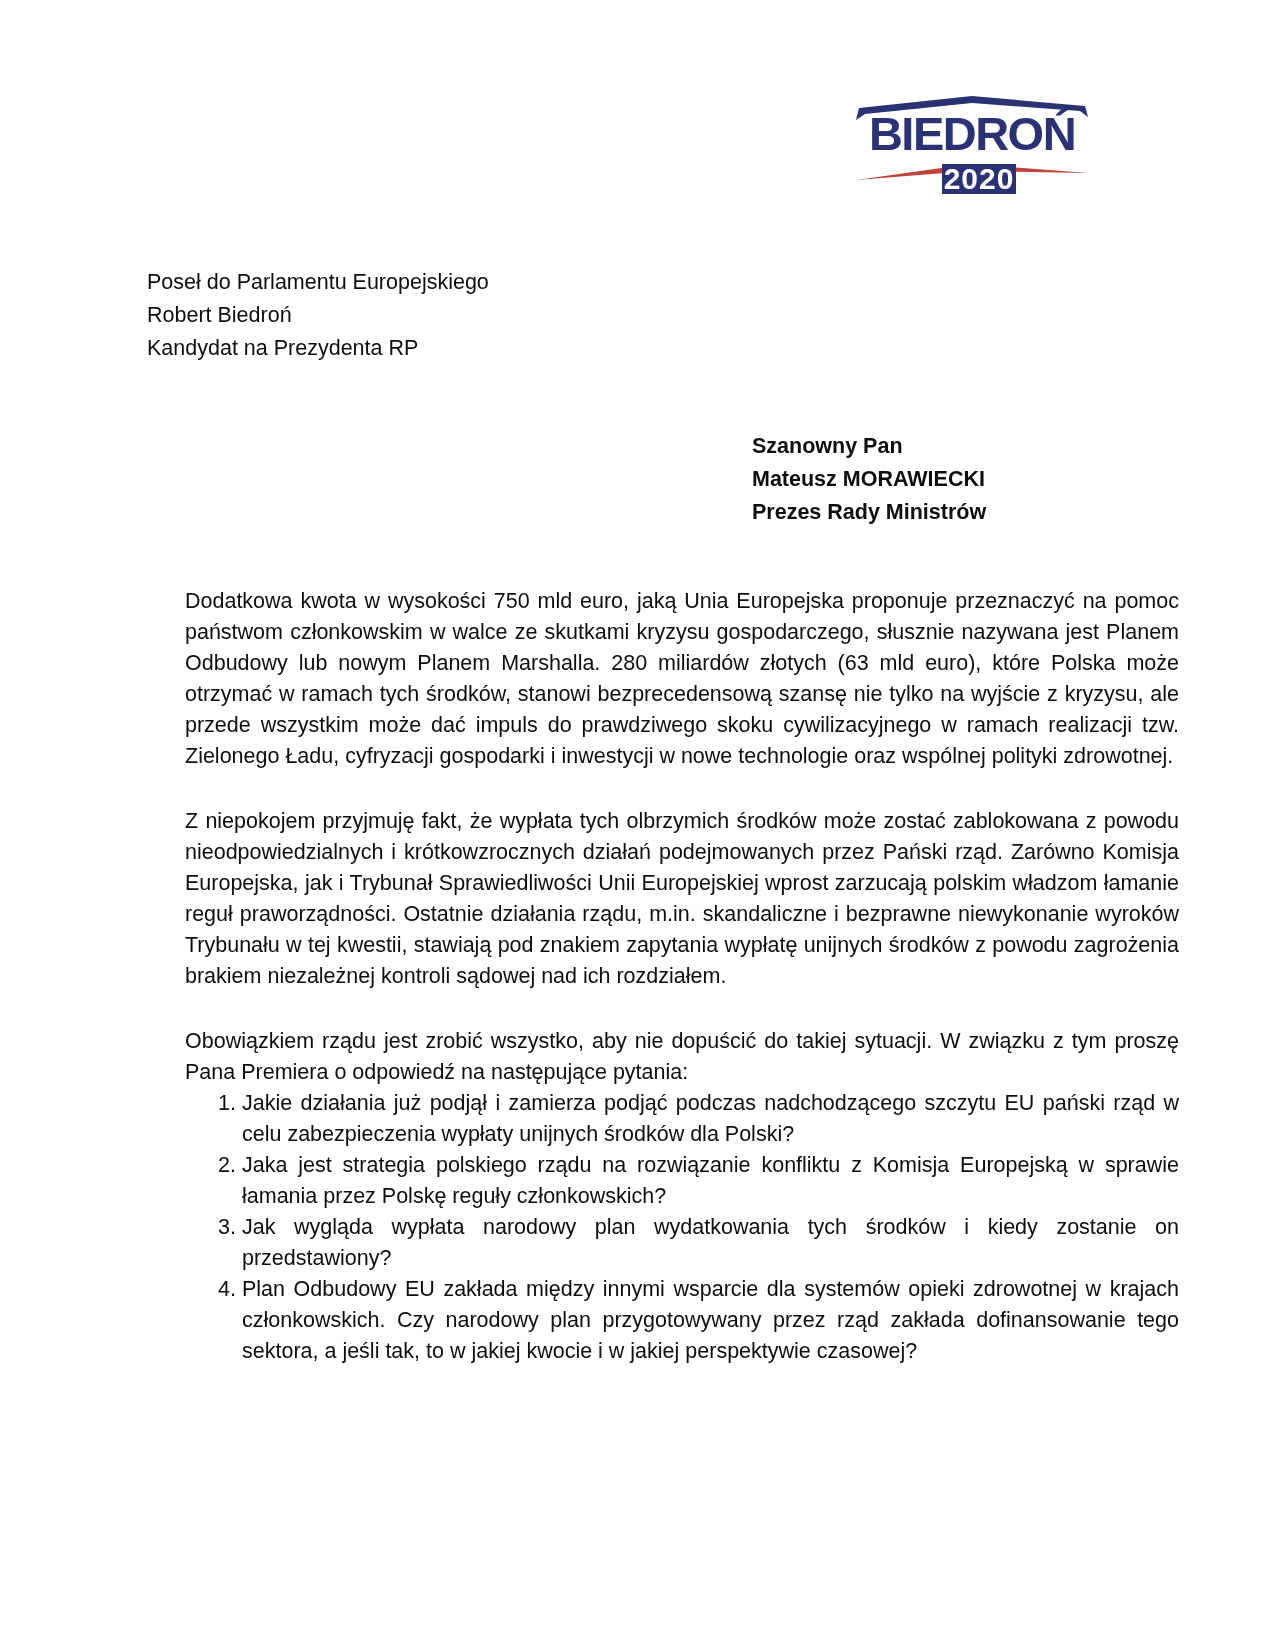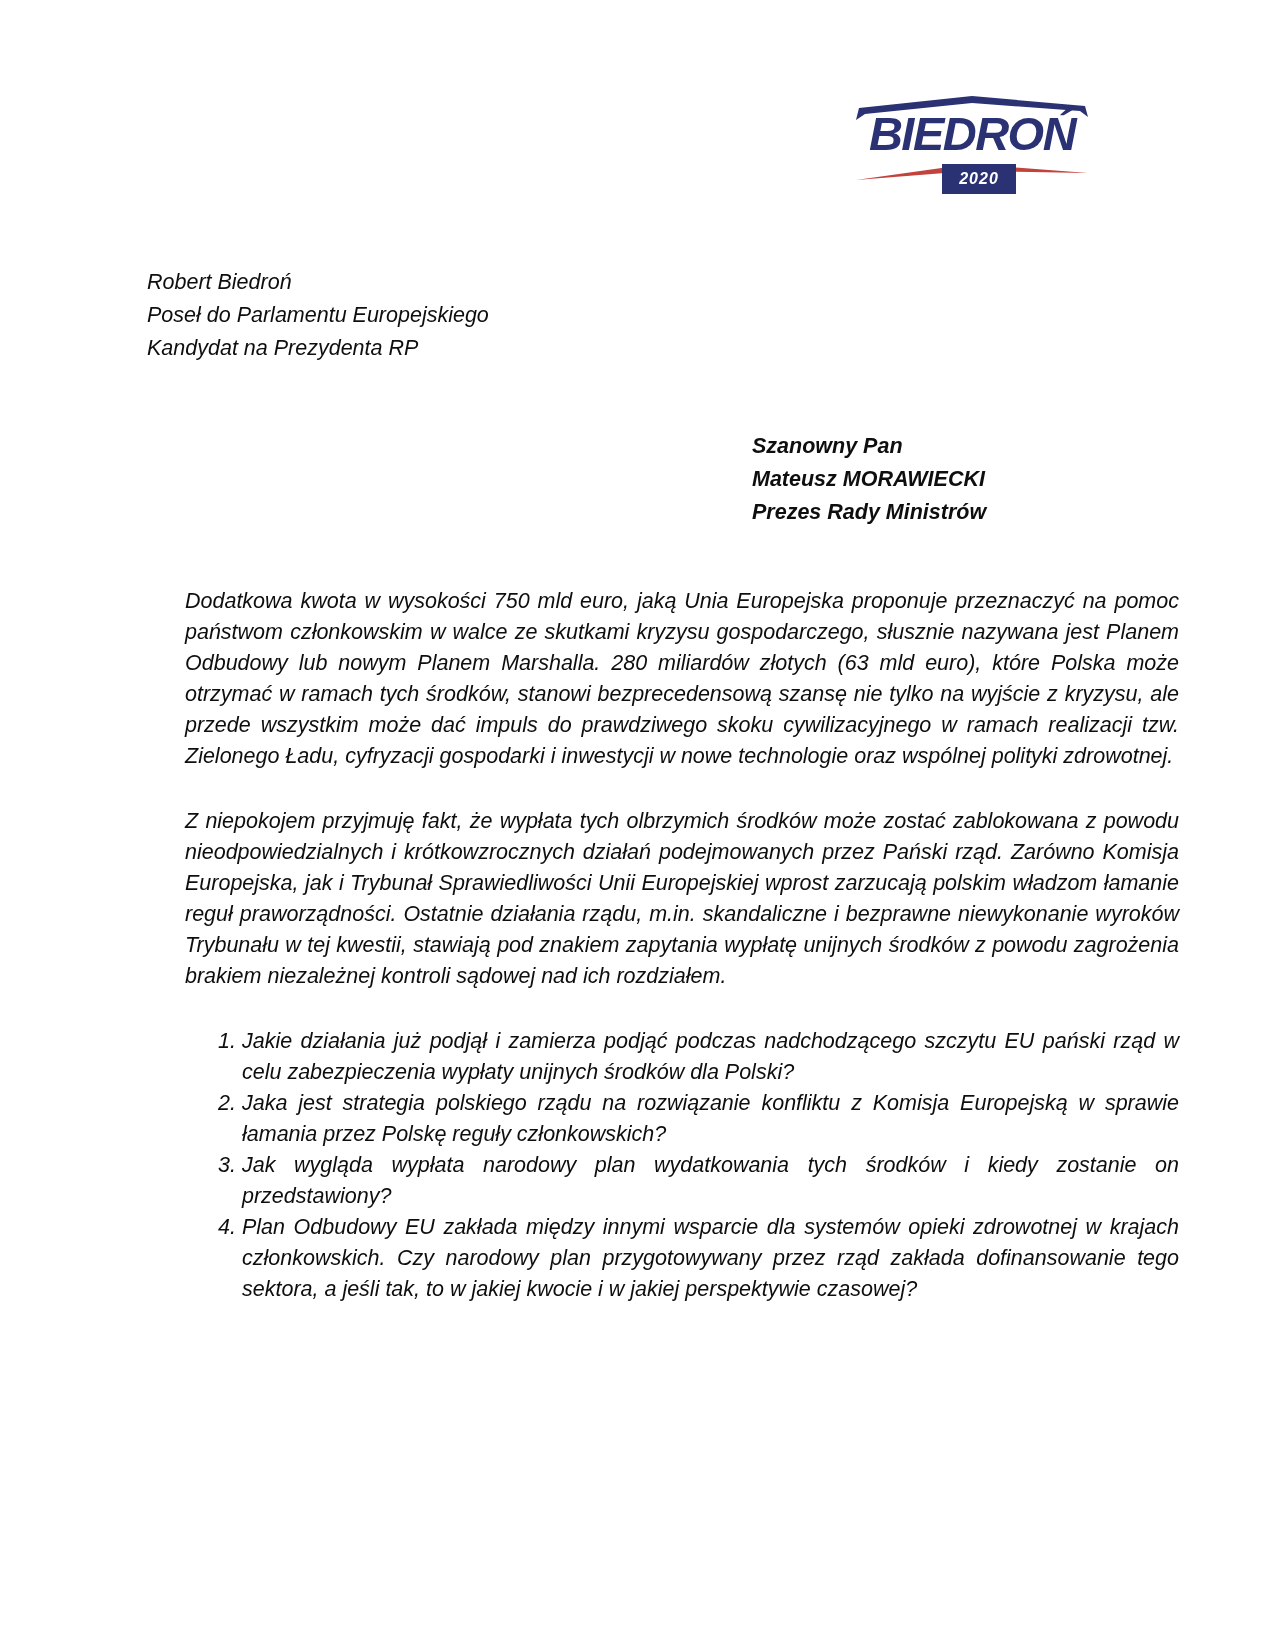--- a/index.html
+++ b/index.html
@@ -10,21 +10,20 @@
   * { box-sizing: border-box; }
   html, body { margin: 0; padding: 0; background: #ffffff; }
   .page {
     position: relative;
     width: 1275px;
     height: 1650px;
     background: #ffffff;
     font-family: "Liberation Sans", sans-serif;
     color: var(--ink);
     overflow: hidden;
-    font-style: italic;
   }
 
   
   .logo {
     position: absolute;
     left: 856px;
     top: 94px;
     width: 232px;
     height: 108px;
   }
@@ -46,21 +45,21 @@
   }
   .logo-badge {
     position: absolute;
     left: 86px;
     top: 70px;
     width: 74px;
     height: 30px;
     background: var(--navy);
     color: #ffffff;
     font-weight: bold;
-    font-size: 16px;
+    font-size: 30px;
     line-height: 30px;
     text-align: center;
     letter-spacing: 1px;
   }
 
   
   .date-line {
     position: absolute;
     top: 247px;
     left: 145px;
@@ -116,34 +115,35 @@
     </svg>
     <div class="logo-name">BIEDROŃ</div>
     <svg class="swoosh-bottom" width="232" height="20" viewBox="0 0 232 20">
       <path d="M0,19 L114,3 L232,12 L114,10 Z" fill="#c2423c"></path>
     </svg>
     <div class="logo-badge">2020</div>
   </div>
 
 
   <div class="sender">
+    <div>Poseł do Parlamentu Europejskiego</div>
     <div>Robert Biedroń</div>
-    <div>Poseł do Parlamentu Europejskiego</div>
     <div>Kandydat na Prezydenta RP</div>
   </div>
 
   <div class="recipient">
     <div>Szanowny Pan</div>
     <div>Mateusz MORAWIECKI</div>
     <div>Prezes Rady Ministrów</div>
   </div>
 
   <div class="letter-body">
     <p>Dodatkowa kwota w wysokości 750 mld euro, jaką Unia Europejska proponuje przeznaczyć na pomoc państwom członkowskim w walce ze skutkami kryzysu gospodarczego, słusznie nazywana jest Planem Odbudowy lub nowym Planem Marshalla. 280 miliardów złotych (63 mld euro), które Polska może otrzymać w ramach tych środków, stanowi bezprecedensową szansę nie tylko na wyjście z kryzysu, ale przede wszystkim może dać impuls do prawdziwego skoku cywilizacyjnego w ramach realizacji tzw. Zielonego Ładu, cyfryzacji gospodarki i inwestycji w nowe technologie oraz wspólnej polityki zdrowotnej.</p>
     <p>Z niepokojem przyjmuję fakt, że wypłata tych olbrzymich środków może zostać zablokowana z powodu nieodpowiedzialnych i krótkowzrocznych działań podejmowanych przez Pański rząd. Zarówno Komisja Europejska, jak i Trybunał Sprawiedliwości Unii Europejskiej wprost zarzucają polskim władzom łamanie reguł praworządności. Ostatnie działania rządu, m.in. skandaliczne i bezprawne niewykonanie wyroków Trybunału w tej kwestii, stawiają pod znakiem zapytania wypłatę unijnych środków z powodu zagrożenia brakiem niezależnej kontroli sądowej nad ich rozdziałem.</p>
+    <p class="last">Obowiązkiem rządu jest zrobić wszystko, aby nie dopuścić do takiej sytuacji. W związku z tym proszę Pana Premiera o odpowiedź na następujące pytania:</p>
     <ol class="questions">
       <li>Jakie działania już podjął i zamierza podjąć podczas nadchodzącego szczytu EU pański rząd w celu zabezpieczenia wypłaty unijnych środków dla Polski?</li>
       <li>Jaka jest strategia polskiego rządu na rozwiązanie konfliktu z Komisja Europejską w sprawie łamania przez Polskę reguły członkowskich?</li>
       <li>Jak wygląda wypłata narodowy plan wydatkowania tych środków i kiedy zostanie on przedstawiony?</li>
       <li>Plan Odbudowy EU zakłada między innymi wsparcie dla systemów opieki zdrowotnej w krajach członkowskich. Czy narodowy plan przygotowywany przez rząd zakłada dofinansowanie tego sektora, a jeśli tak, to w jakiej kwocie i w jakiej perspektywie czasowej?</li>
     </ol>
   </div>
 
 </div>
 

